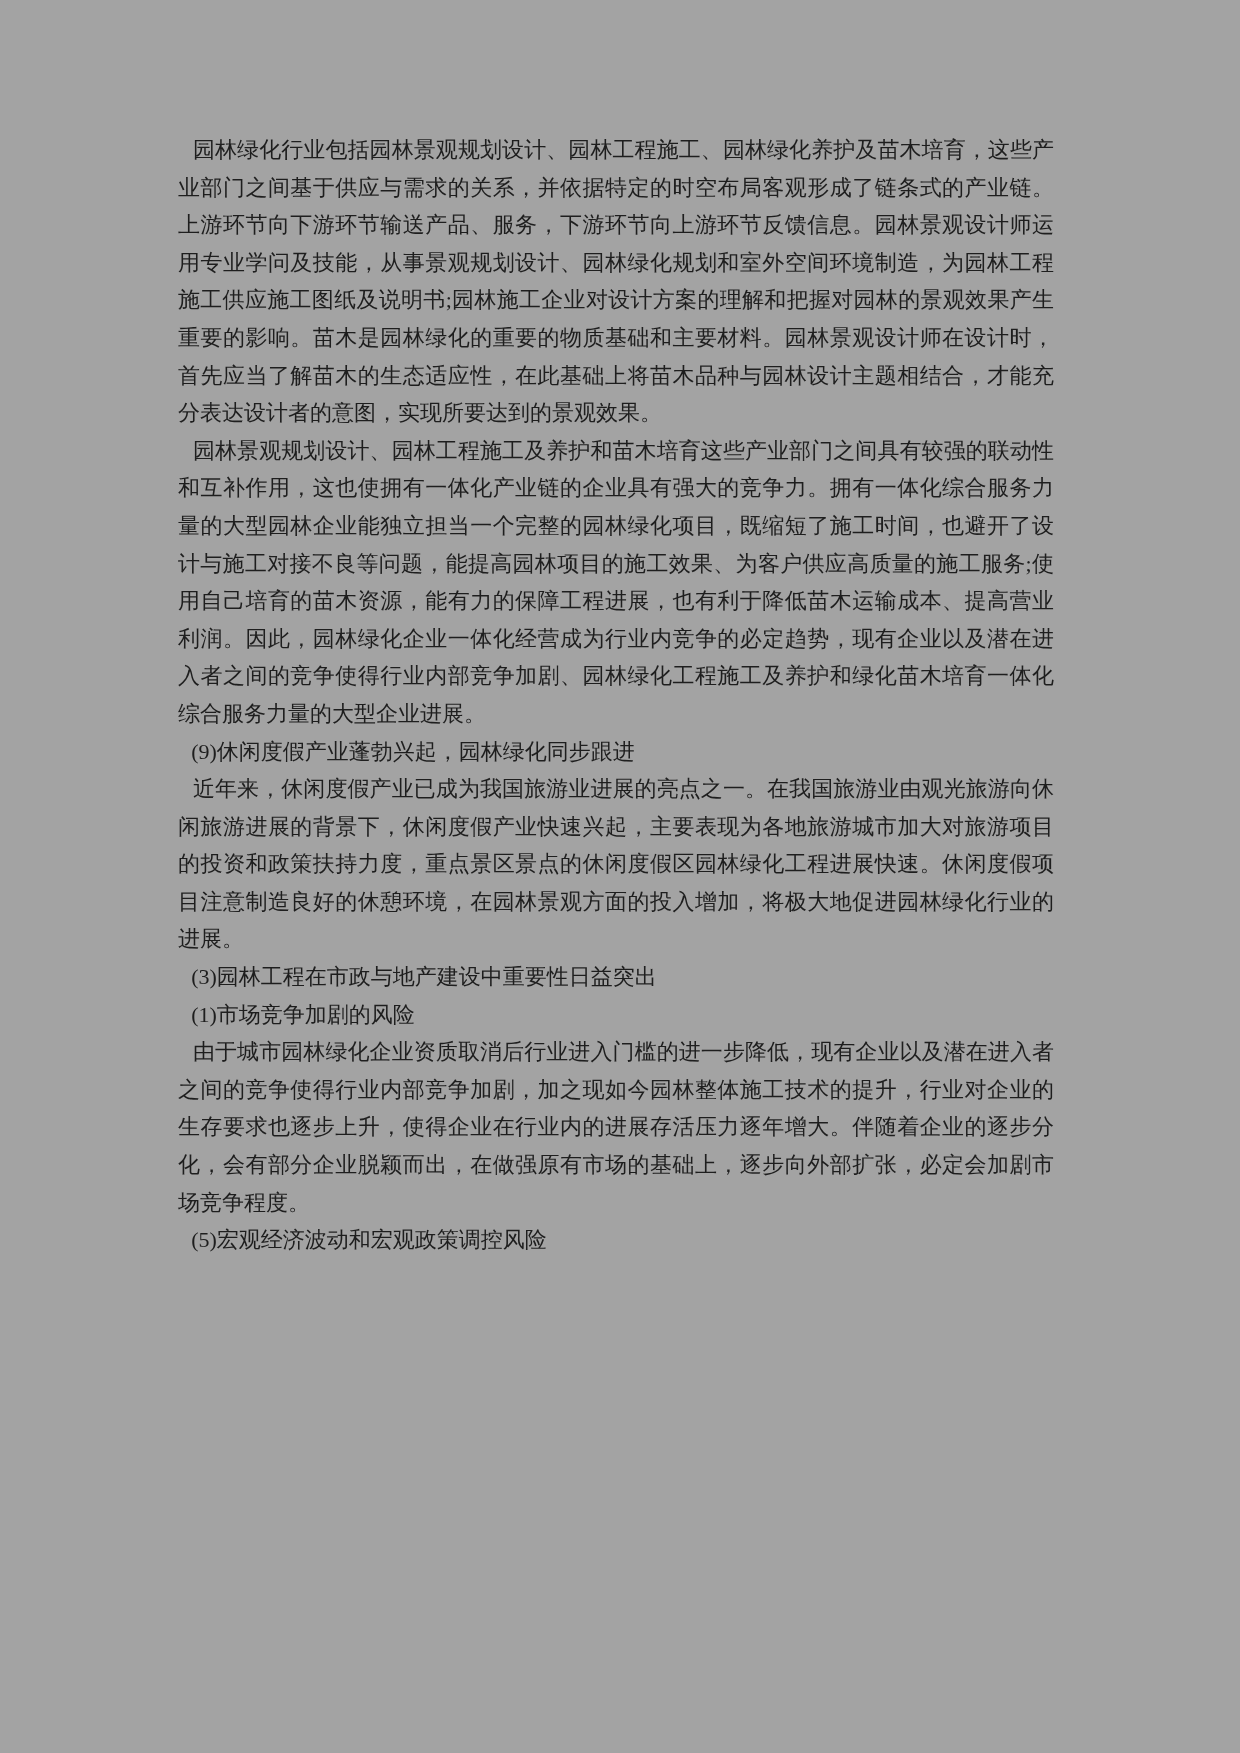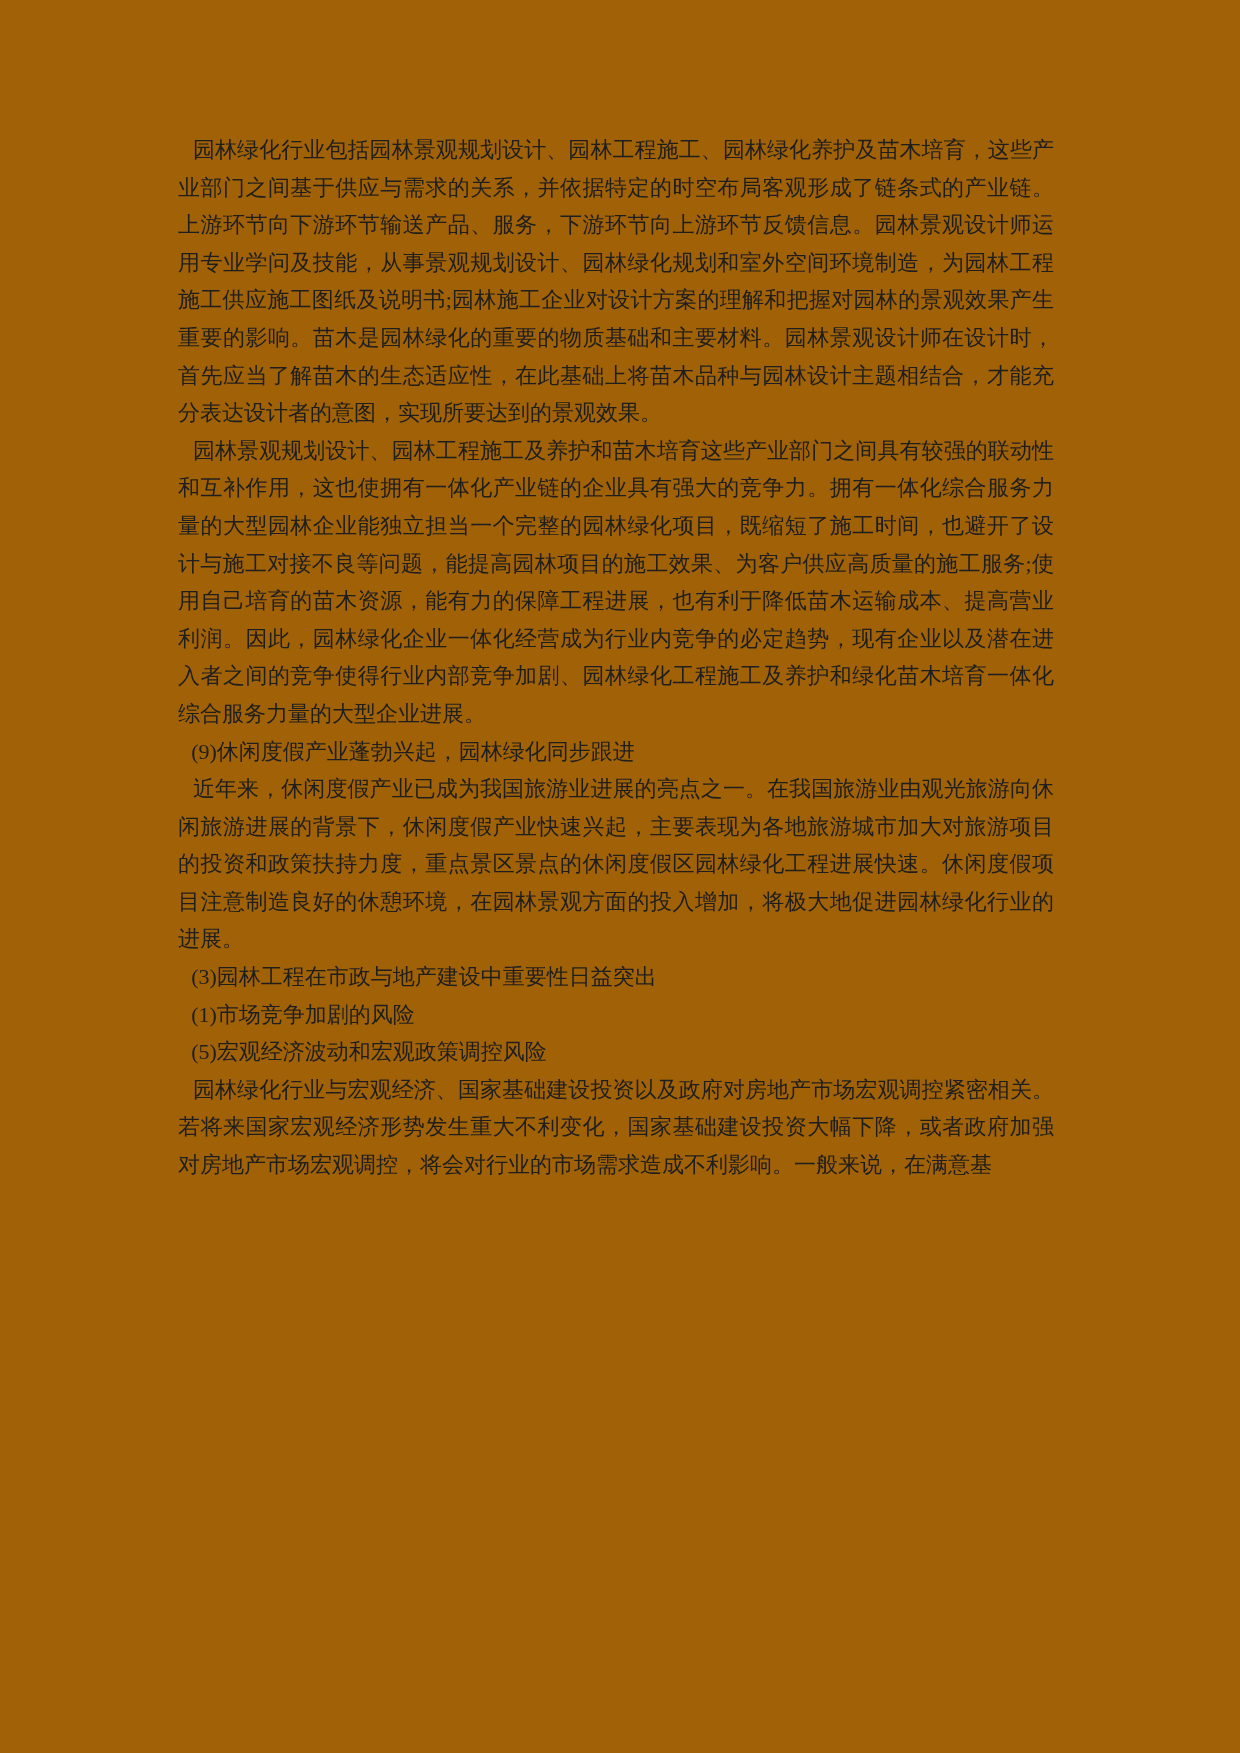--- a/index.html
+++ b/index.html
@@ -10,21 +10,21 @@
   body {
     width: 1240px;
     height: 1753px;
     overflow: hidden;
   }
   .page {
     box-sizing: border-box;
     width: 1240px;
     height: 1753px;
     padding: 131px 186px 0 178px;
-    background: #a16207;
+    background: #a3a3a3;
   }
   .page p {
     margin: 0;
     padding: 0;
     font-family: "Liberation Serif", "DejaVu Serif", serif;
     font-size: 22px;
     line-height: 37.6px;
     color: #1e1e1e;
     text-align: justify;
     text-justify: inter-ideograph;
@@ -40,15 +40,15 @@
 </head>
 <body>
 
 <div class="page">
   <p class="para">园林绿化行业包括园林景观规划设计、园林工程施工、园林绿化养护及苗木培育，这些产业部门之间基于供应与需求的关系，并依据特定的时空布局客观形成了链条式的产业链。上游环节向下游环节输送产品、服务，下游环节向上游环节反馈信息。园林景观设计师运用专业学问及技能，从事景观规划设计、园林绿化规划和室外空间环境制造，为园林工程施工供应施工图纸及说明书;园林施工企业对设计方案的理解和把握对园林的景观效果产生重要的影响。苗木是园林绿化的重要的物质基础和主要材料。园林景观设计师在设计时，首先应当了解苗木的生态适应性，在此基础上将苗木品种与园林设计主题相结合，才能充分表达设计者的意图，实现所要达到的景观效果。</p>
   <p class="para">园林景观规划设计、园林工程施工及养护和苗木培育这些产业部门之间具有较强的联动性和互补作用，这也使拥有一体化产业链的企业具有强大的竞争力。拥有一体化综合服务力量的大型园林企业能独立担当一个完整的园林绿化项目，既缩短了施工时间，也避开了设计与施工对接不良等问题，能提高园林项目的施工效果、为客户供应高质量的施工服务;使用自己培育的苗木资源，能有力的保障工程进展，也有利于降低苗木运输成本、提高营业利润。因此，园林绿化企业一体化经营成为行业内竞争的必定趋势，现有企业以及潜在进入者之间的竞争使得行业内部竞争加剧、园林绿化工程施工及养护和绿化苗木培育一体化综合服务力量的大型企业进展。</p>
   <p class="heading">(9)休闲度假产业蓬勃兴起，园林绿化同步跟进</p>
   <p class="para">近年来，休闲度假产业已成为我国旅游业进展的亮点之一。在我国旅游业由观光旅游向休闲旅游进展的背景下，休闲度假产业快速兴起，主要表现为各地旅游城市加大对旅游项目的投资和政策扶持力度，重点景区景点的休闲度假区园林绿化工程进展快速。休闲度假项目注意制造良好的休憩环境，在园林景观方面的投入增加，将极大地促进园林绿化行业的进展。</p>
   <p class="heading">(3)园林工程在市政与地产建设中重要性日益突出</p>
   <p class="heading">(1)市场竞争加剧的风险</p>
+  <p class="para">由于城市园林绿化企业资质取消后行业进入门槛的进一步降低，现有企业以及潜在进入者之间的竞争使得行业内部竞争加剧，加之现如今园林整体施工技术的提升，行业对企业的生存要求也逐步上升，使得企业在行业内的进展存活压力逐年增大。伴随着企业的逐步分化，会有部分企业脱颖而出，在做强原有市场的基础上，逐步向外部扩张，必定会加剧市场竞争程度。</p>
   <p class="heading">(5)宏观经济波动和宏观政策调控风险</p>
-  <p class="para">园林绿化行业与宏观经济、国家基础建设投资以及政府对房地产市场宏观调控紧密相关。若将来国家宏观经济形势发生重大不利变化，国家基础建设投资大幅下降，或者政府加强对房地产市场宏观调控，将会对行业的市场需求造成不利影响。一般来说，在满意基</p>
 </div>
 
 </body></html>

